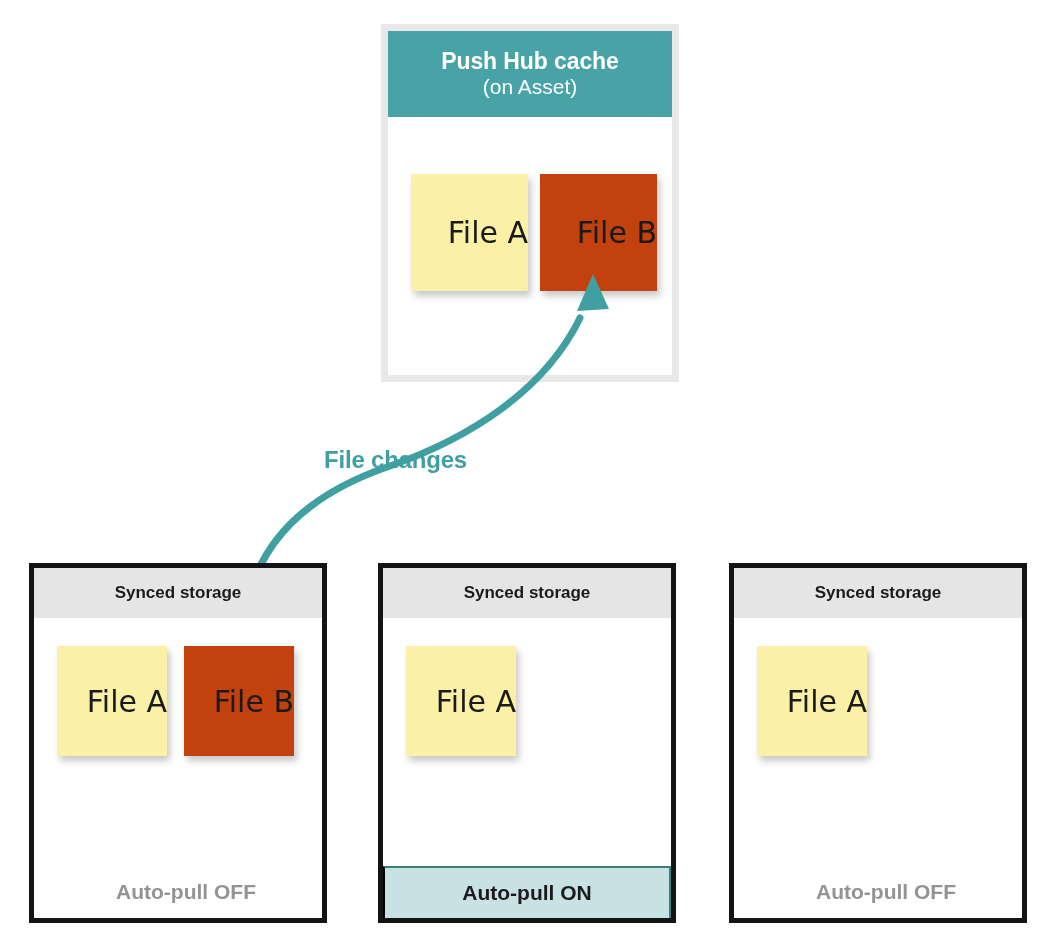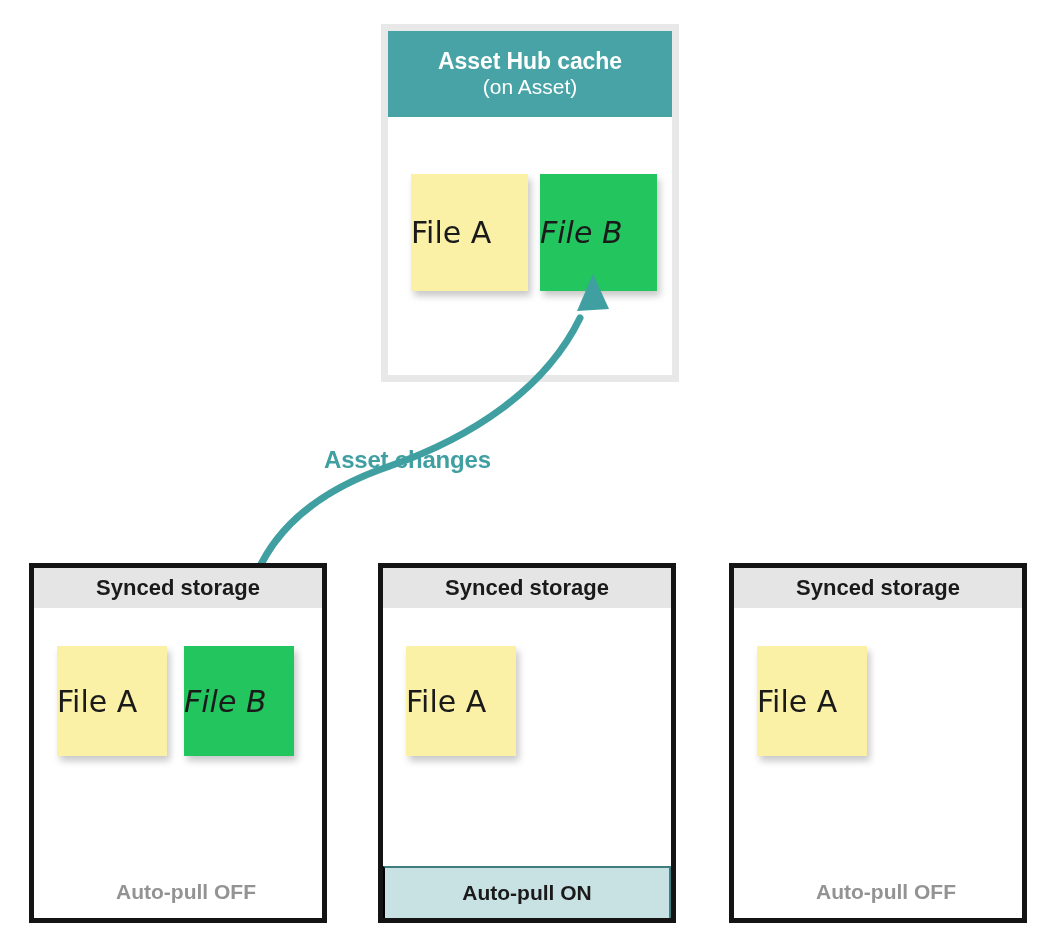--- a/index.html
+++ b/index.html
@@ -61,29 +61,29 @@
     right: 0;
     bottom: 0;
     background: #ffffff;
   }
 
   
   .note {
     position: absolute;
     display: flex;
     align-items: center;
-    justify-content: flex-start;
+    justify-content: flex-end;
     box-sizing: border-box;
     font-size: 30px;
     color: #1a1a1a;
     box-shadow: 3px 5px 7px rgba(0,0,0,0.22);
     font-family: "DejaVu Sans", sans-serif;
   }
   .note.yellow { background: #faf0a6; }
-  .note.blue   { background: #22c55e; font-style: italic; }
+  .note.blue   { background: #c2410c; }
 
   
   .server-note {
     width: 117px;
     height: 117px;
     top: 57px;
   }
   .server-note.n1 { left: 23px; }
   .server-note.n2 { left: 152px; }
 
@@ -99,26 +99,26 @@
   }
   .client.c1 { left: 29px; }
   .client.c2 { left: 378px; }
   .client.c3 { left: 729px; }
 
   .client-header {
     position: absolute;
     left: 0;
     top: 0;
     width: 100%;
-    height: 40px;
+    height: 50px;
     background: #e5e5e5;
     display: flex;
     align-items: center;
     justify-content: center;
-    font-size: 22px;
+    font-size: 17px;
     font-weight: bold;
     color: #1a1a1a;
     box-sizing: border-box;
   }
   .client-body {
     position: absolute;
     left: 0;
     top: 50px;
     right: 0;
     bottom: 0;
@@ -180,39 +180,39 @@
     letter-spacing: -0.2px;
   }
 </style>
 </head>
 <body>
 
 <div id="canvas">
 
   <div class="server-panel">
     <div class="server-header">
-      <div class="server-title">Asset Hub cache</div>
+      <div class="server-title">Push Hub cache</div>
       <div class="server-subtitle">(on Asset)</div>
     </div>
     <div class="server-body">
       <div class="note yellow server-note n1">
         <span>File A</span>
       </div>
       <div class="note blue server-note n2">
         <span>File B</span>
       </div>
     </div>
   </div>
 
   <svg class="arrow-layer" viewBox="0 0 1056 946" xmlns="http://www.w3.org/2000/svg">
     <path d="M 243 645 C 243 560, 290 500, 390 466 C 470 438, 545 390, 580 318" fill="none" stroke="#3f9fa1" stroke-width="7" stroke-linecap="round"></path>
     <polygon points="593,274 577,311 609,309" fill="#3f9fa1"></polygon>
   </svg>
 
-  <div class="push-label">Asset changes</div>
+  <div class="push-label">File changes</div>
 
   <div class="client c1">
     <div class="client-header">Synced storage</div>
     <div class="client-body">
       <div class="note yellow client-note n1">
         <span>File A</span>
       </div>
       <div class="note blue client-note n2">
         <span>File B</span>
       </div>

